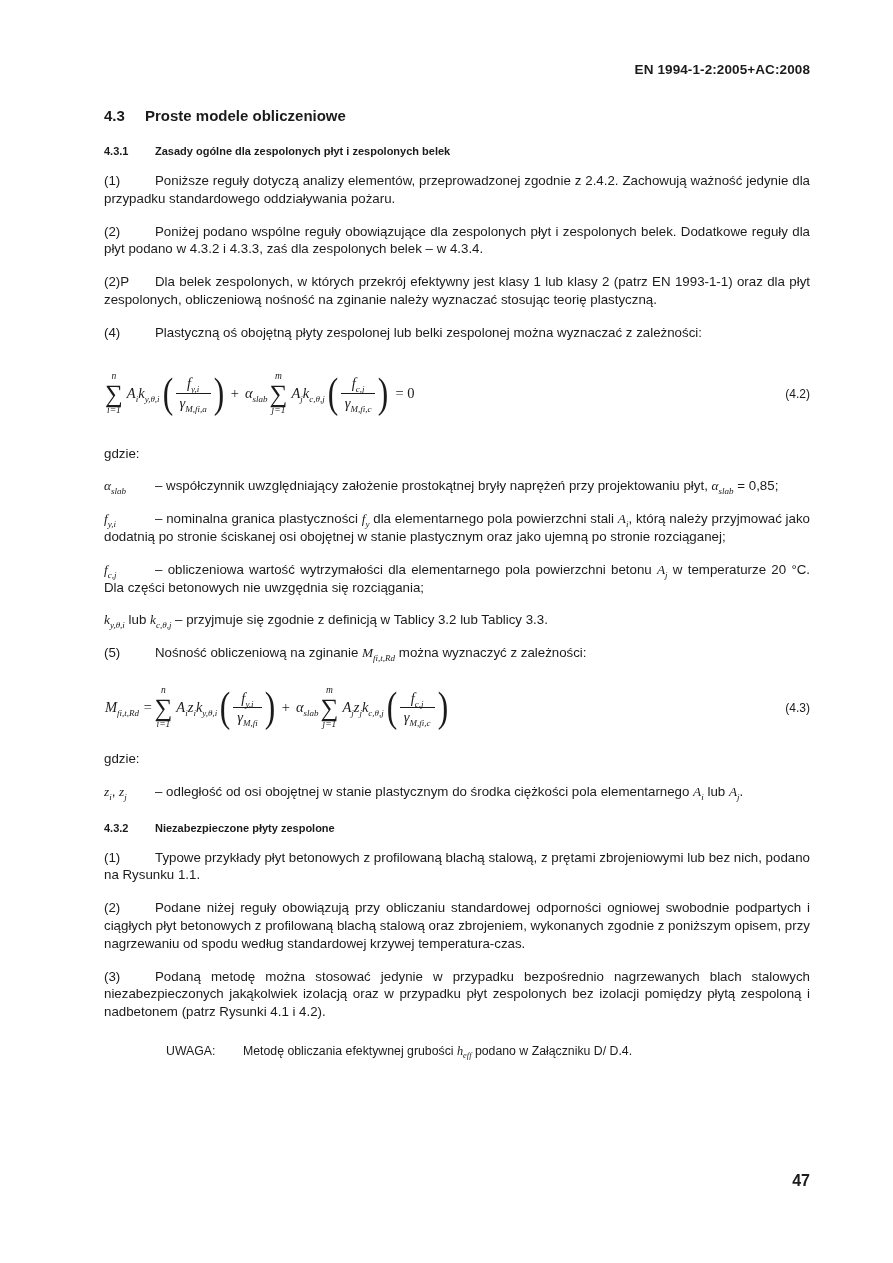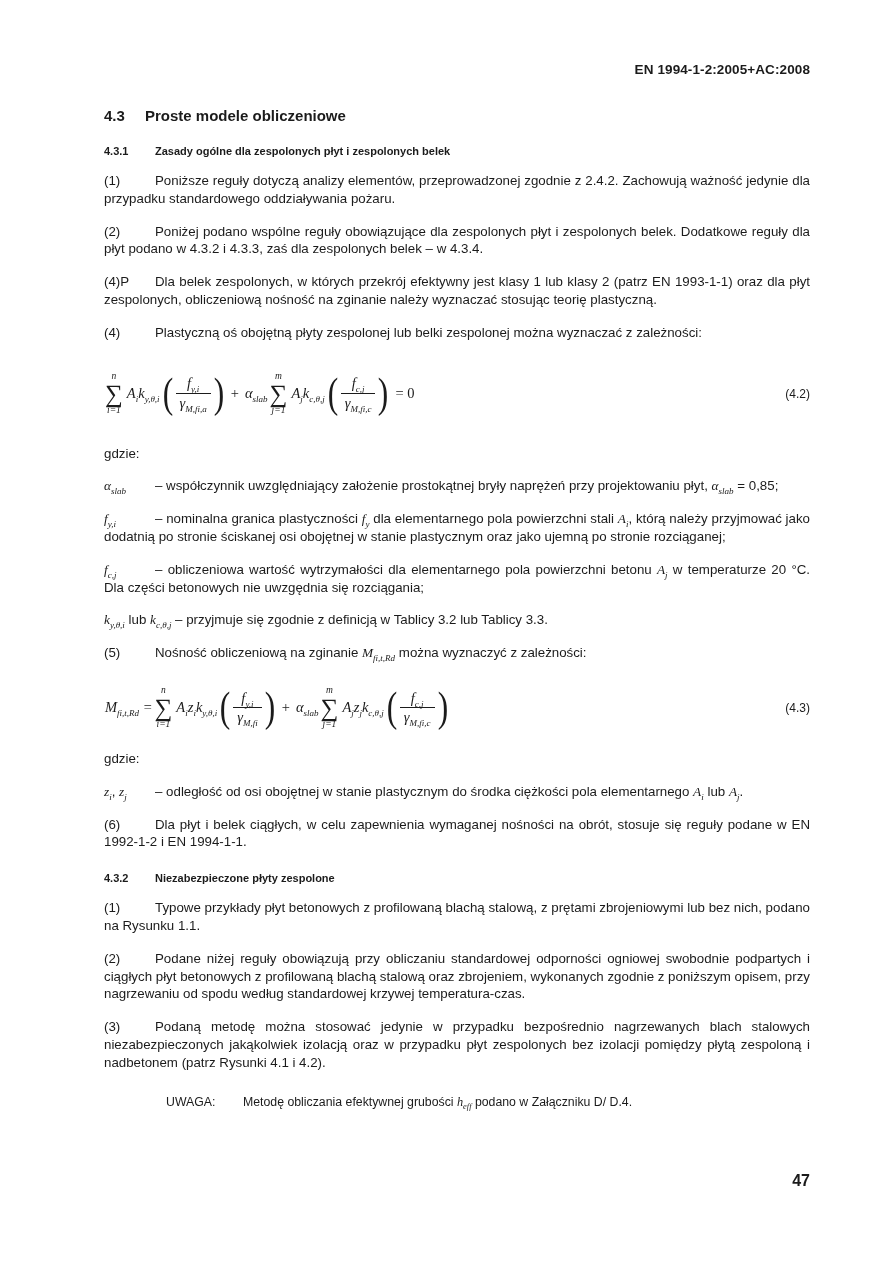--- a/index.html
+++ b/index.html
@@ -132,21 +132,21 @@
     <div class="doc-header">EN 1994-1-2:2005+AC:2008</div>
 
     <h1 class="h-main"><span class="h-label">4.3</span><span>Proste modele obliczeniowe</span></h1>
 
     <h2 class="h-sub"><span class="h-label">4.3.1</span><span>Zasady ogólne dla zespolonych płyt i zespolonych belek</span></h2>
 
     <p class="para"><span class="pnum">(1)</span><span>Poniższe reguły dotyczą analizy elementów, przeprowadzonej zgodnie z 2.4.2. Zachowują ważność jedynie dla przypadku standardowego oddziaływania pożaru.</span></p>
 
     <p class="para"><span class="pnum">(2)</span><span>Poniżej podano wspólne reguły obowiązujące dla zespolonych płyt i zespolonych belek. Dodatkowe reguły dla płyt podano w 4.3.2 i 4.3.3, zaś dla zespolonych belek – w 4.3.4.</span></p>
 
-    <p class="para"><span class="pnum">(4)P</span><span>Dla belek zespolonych, w których przekrój efektywny jest klasy 1 lub klasy 2 (patrz EN 1993-1-1) oraz dla płyt zespolonych, obliczeniową nośność na zginanie należy wyznaczać stosując teorię plastyczną.</span></p>
+    <p class="para"><span class="pnum">(2)P</span><span>Dla belek zespolonych, w których przekrój efektywny jest klasy 1 lub klasy 2 (patrz EN 1993-1-1) oraz dla płyt zespolonych, obliczeniową nośność na zginanie należy wyznaczać stosując teorię plastyczną.</span></p>
 
     <p class="para"><span class="pnum">(4)</span><span>Plastyczną oś obojętną płyty zespolonej lub belki zespolonej można wyznaczać z zależności:</span></p>
 
     <div class="formula">
       <span class="mrow">
         <span class="sum">
           <span class="lim">n</span>
           <span class="sigma">∑</span>
           <span class="lim">i=1</span>
         </span>
@@ -222,21 +222,20 @@
         </span>
         <span class="paren">)</span>
       </span>
       <span class="eqlabel">(4.3)</span>
     </div>
 
     <p class="gdzie tight">gdzie:</p>
 
     <p class="def"><span class="term"><i>z<sub>i</sub></i>, <i>z<sub>j</sub></i></span><span>– odległość od osi obojętnej w stanie plastycznym do środka ciężkości pola elementarnego <i>A<sub>i</sub></i> lub <i>A<sub>j</sub></i>.</span></p>
 
-    <p class="para"><span class="pnum">(6)</span><span>Dla płyt i belek ciągłych, w celu zapewnienia wymaganej nośności na obrót, stosuje się reguły podane w EN 1992-1-2 i EN 1994-1-1.</span></p>
 
     <h2 class="h-sub"><span class="h-label">4.3.2</span><span>Niezabezpieczone płyty zespolone</span></h2>
 
     <p class="para"><span class="pnum">(1)</span><span>Typowe przykłady płyt betonowych z profilowaną blachą stalową, z prętami zbrojeniowymi lub bez nich, podano na Rysunku 1.1.</span></p>
 
     <p class="para"><span class="pnum">(2)</span><span>Podane niżej reguły obowiązują przy obliczaniu standardowej odporności ogniowej swobodnie podpartych i ciągłych płyt betonowych z profilowaną blachą stalową oraz zbrojeniem, wykonanych zgodnie z poniższym opisem, przy nagrzewaniu od spodu według standardowej krzywej temperatura-czas.</span></p>
 
     <p class="para"><span class="pnum">(3)</span><span>Podaną metodę można stosować jedynie w przypadku bezpośrednio nagrzewanych blach stalowych niezabezpieczonych jakąkolwiek izolacją oraz w przypadku płyt zespolonych bez izolacji pomiędzy płytą zespoloną i nadbetonem (patrz Rysunki 4.1 i 4.2).</span></p>
 
     <p class="note"><span class="note-label">UWAGA:</span><span>Metodę obliczania efektywnej grubości <i>h<sub>eff</sub></i> podano w Załączniku D/ D.4.</span></p>

